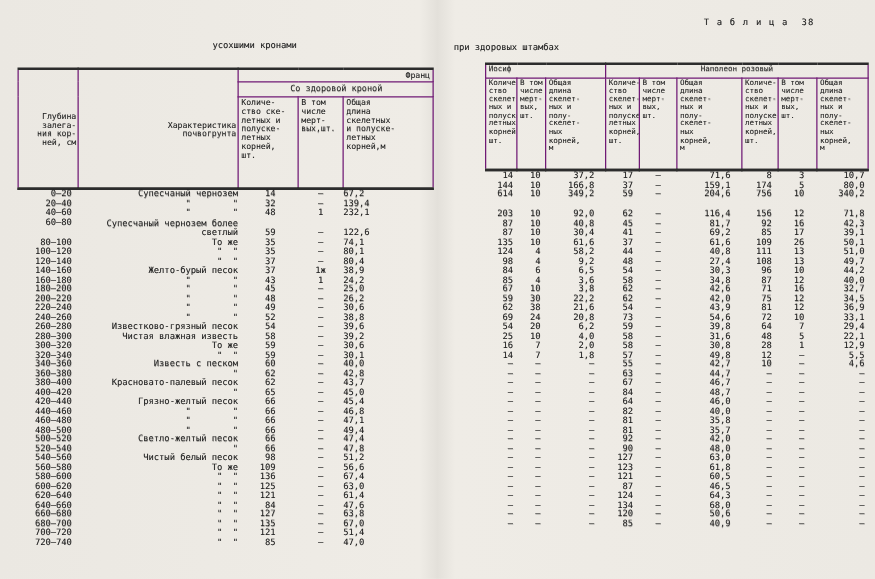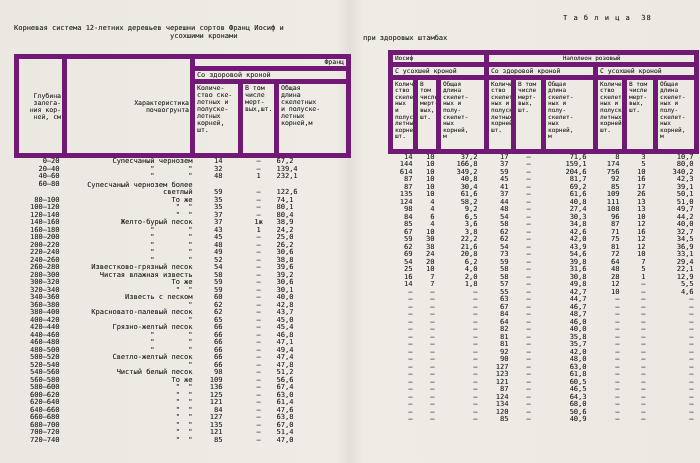--- a/index.html
+++ b/index.html
@@ -25,32 +25,32 @@
   .rtitle2{position:absolute;left:13px;top:22px}
 
   table{border-collapse:collapse;table-layout:fixed;
         border-top:2px solid #2c2c2c}
   .lt{margin-top:30px;margin-left:2px;width:332px}
   .rt{margin-top:38px;margin-left:38px;width:306px}
 
   thead{border-bottom:2px solid #2c2c2c}
   th{font-weight:normal;overflow:hidden}
   thead th{
-    border:5px solid #701a75;
+    border:1px solid #701a75;
     font-size:6.5px;line-height:7px;
     white-space:pre-line;text-align:left;vertical-align:top;
     padding:1px 1px 0 2px;color:#242424;
     text-shadow:0.2px 0.2px 0 rgba(20,20,20,0.3);
     margin-left:32px;
   }
   .rt thead th{font-size:6px;line-height:6.6px}
   th.band{vertical-align:middle;padding:0 2px;white-space:nowrap}
   th.band-right{text-align:right}
   th.band-center{text-align:center}
-  th.crown{vertical-align:middle;white-space:nowrap;font-size:6.8px}
+  th.crown{text-align:center;vertical-align:middle;white-space:nowrap;font-size:6.8px}
   .rt th.crown{font-size:6.4px}
   th.vmid{vertical-align:middle;text-align:right}
 
   tbody td{
     border:none;padding:0;height:7.5px;
     font-size:7px;line-height:7.5px;vertical-align:bottom;
     white-space:pre;overflow:visible;color:#1d1d1d;
     text-shadow:0.2px 0.2px 0 rgba(25,25,25,0.35);
   }
   tr.tall td{height:16px;vertical-align:bottom}
@@ -69,21 +69,20 @@
   td.r5{text-align:center}
   td.r6{text-align:right;padding-right:9px}
   td.r7{text-align:right;padding-right:5px}
   td.r8{text-align:right;padding-right:10px}
   td.r9{text-align:right;padding-right:3px}
 </style>
 </head>
 <body>
 
 <div class="page page-left">
-  <div class="title ltitle1">Корневая система 12-летних деревьев черешни сортов Франц Иосиф и</div>
   <div class="title ltitle2">усохшими кронами</div>
 
   <table class="lt">
     <colgroup>
       <col style="width:48px">
         <col style="width:128px">
         <col style="width:48px">
       <col style="width:36px">
         <col style="width:72px">
     </colgroup>
@@ -398,25 +397,20 @@
         <col style="width:30px">
         <col style="width:52px">
       <col style="width:29px">
         <col style="width:31px">
         <col style="width:41px">
     </colgroup>
     <thead>
       <tr style="height:11px">
         <th colspan="3" class="band">Иосиф</th>
         <th colspan="6" class="band band-center">Наполеон розовый</th>
-      </tr>
-      <tr style="height:13px">
-        <th colspan="3" class="crown">С усохшей кроной</th>
-        <th colspan="3" class="crown">Со здоровой кроной</th>
-        <th colspan="3" class="crown">С усохшей кроной</th>
       </tr>
       <tr style="height:74px">
         <th>Количе-
 ство
 скелет-
 ных и
 полуске-
 летных
 корней,
 шт.</th>
@@ -507,20 +501,31 @@
           <td class="r1">614</td>
           <td class="r2">10</td>
           <td class="r3">349,2</td>
           <td class="r4">59</td>
           <td class="r5">–</td>
           <td class="r6">204,6</td>
           <td class="r7">756</td>
           <td class="r8">10</td>
           <td class="r9">340,2</td>
         </tr>
+        <tr class="tall">
+          <td class="r1">203</td>
+          <td class="r2">10</td>
+          <td class="r3">92,0</td>
+          <td class="r4">62</td>
+          <td class="r5">–</td>
+          <td class="r6">116,4</td>
+          <td class="r7">156</td>
+          <td class="r8">12</td>
+          <td class="r9">71,8</td>
+        </tr>
         <tr>
           <td class="r1">87</td>
           <td class="r2">10</td>
           <td class="r3">40,8</td>
           <td class="r4">45</td>
           <td class="r5">–</td>
           <td class="r6">81,7</td>
           <td class="r7">92</td>
           <td class="r8">16</td>
           <td class="r9">42,3</td>

